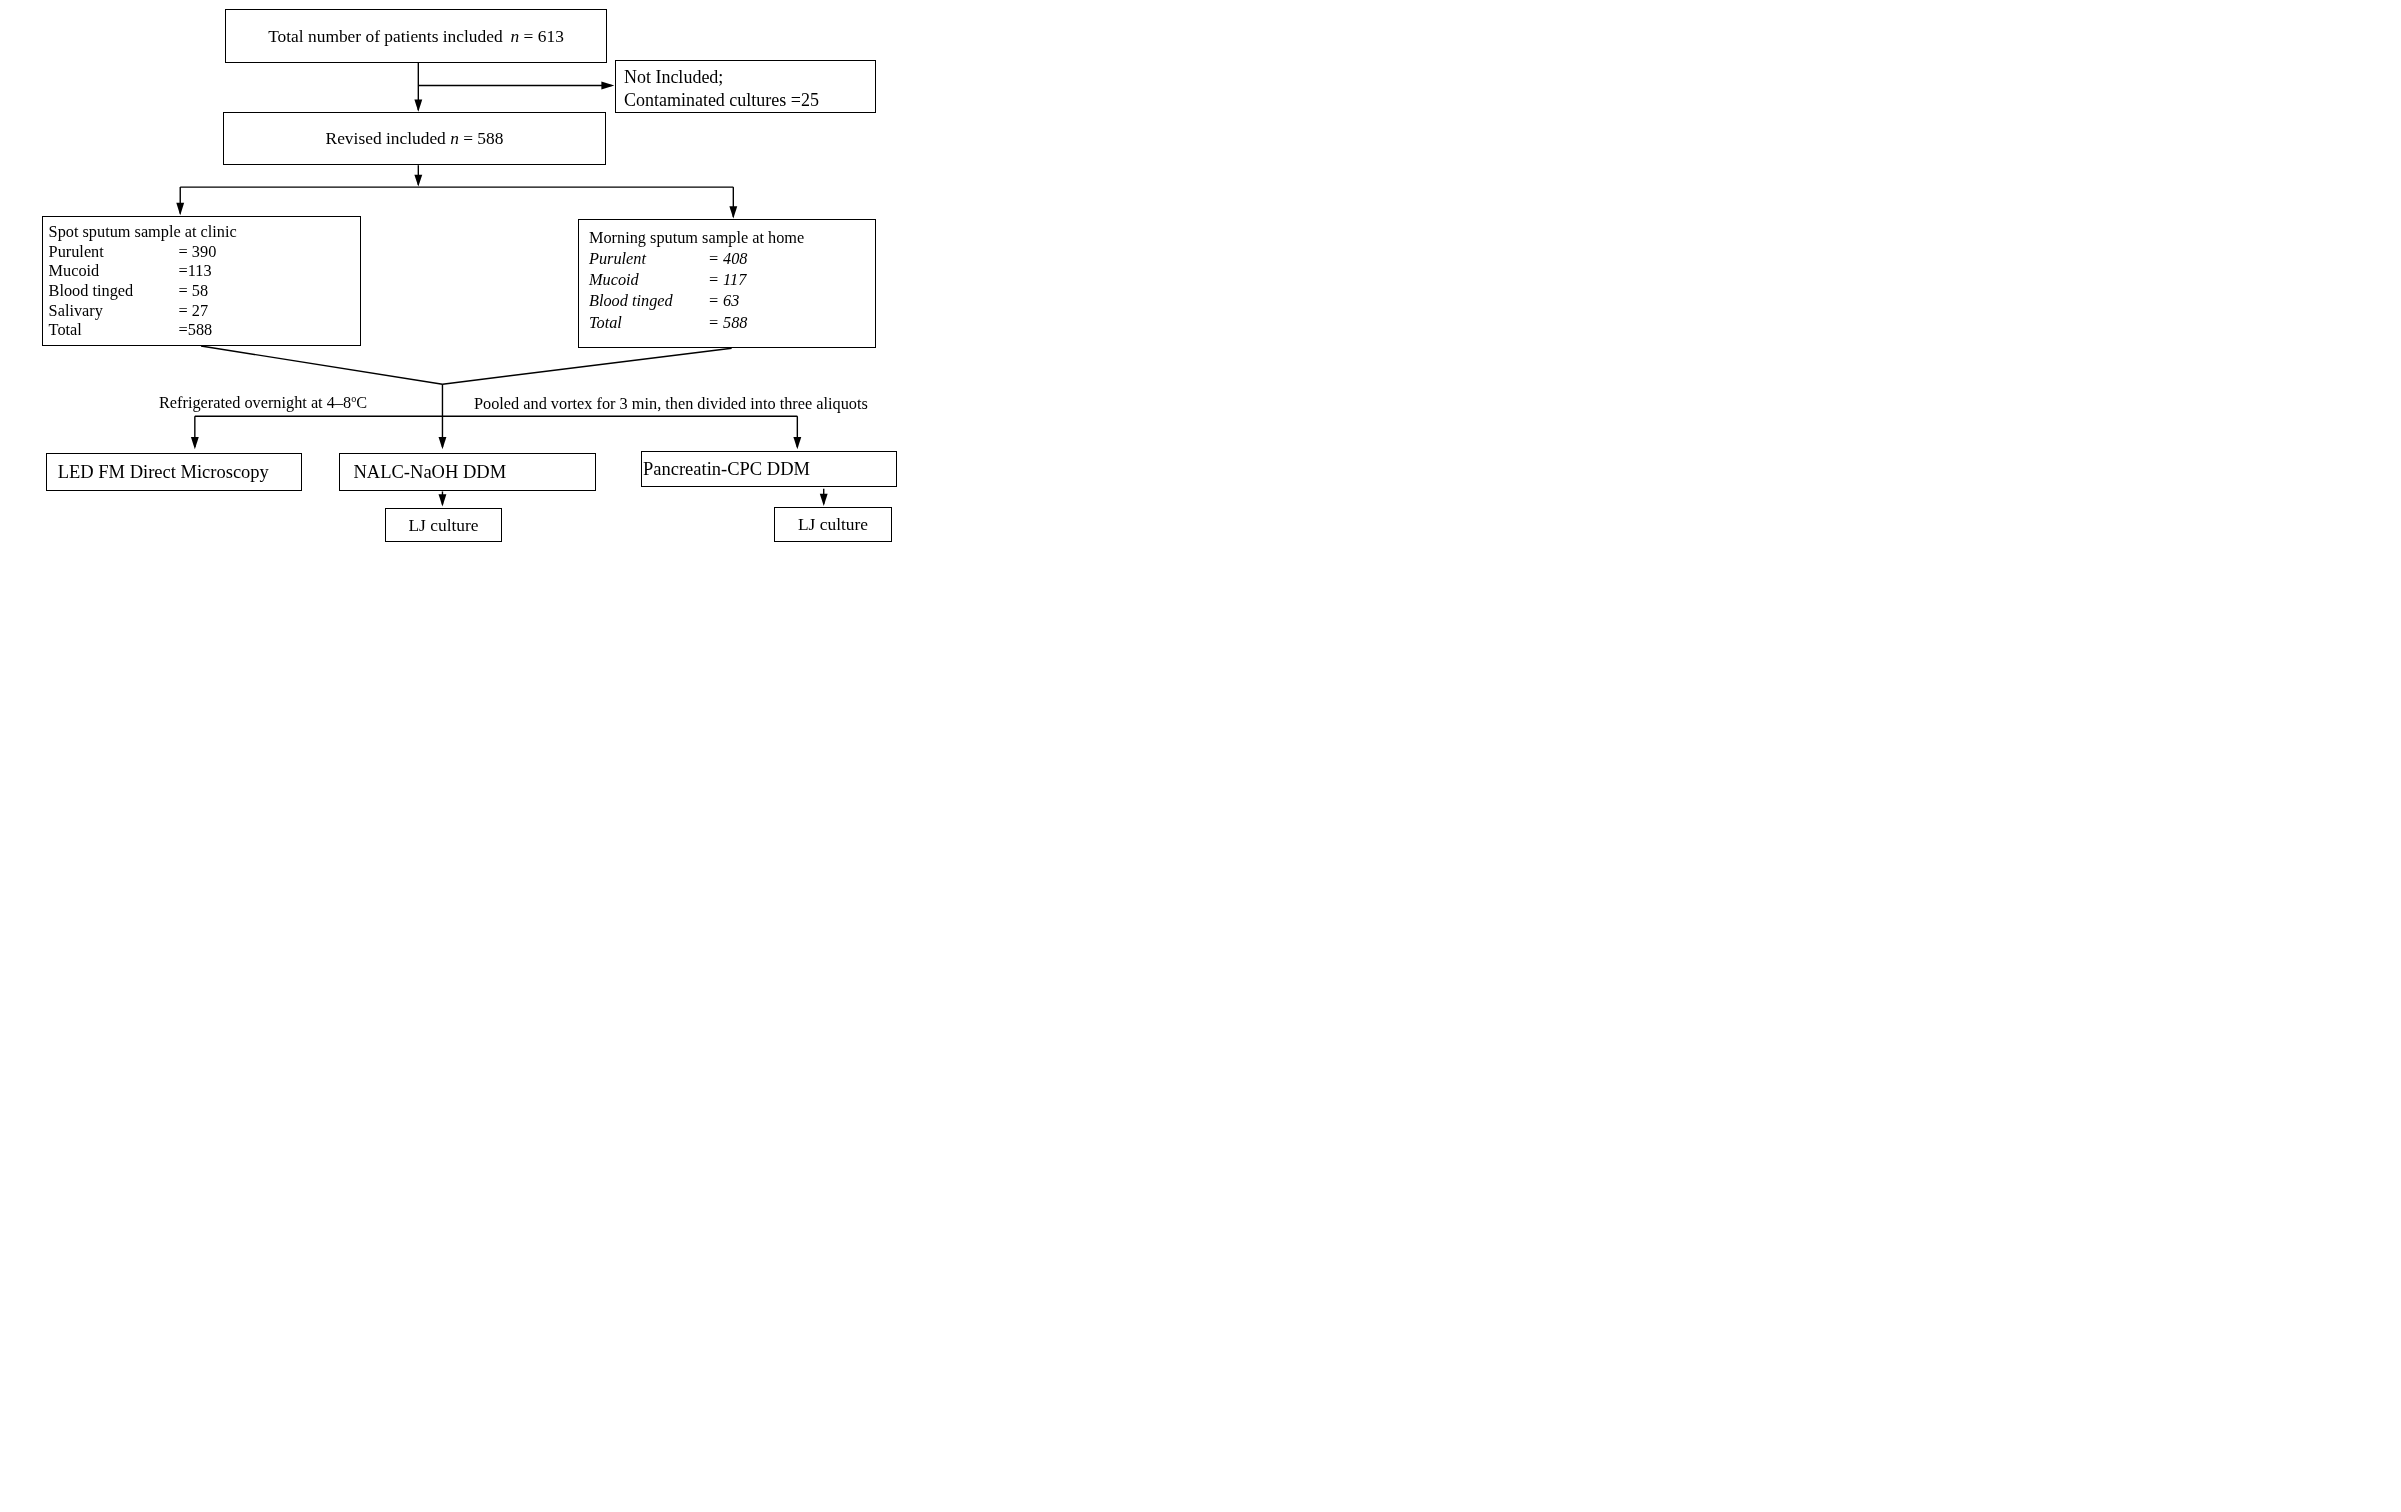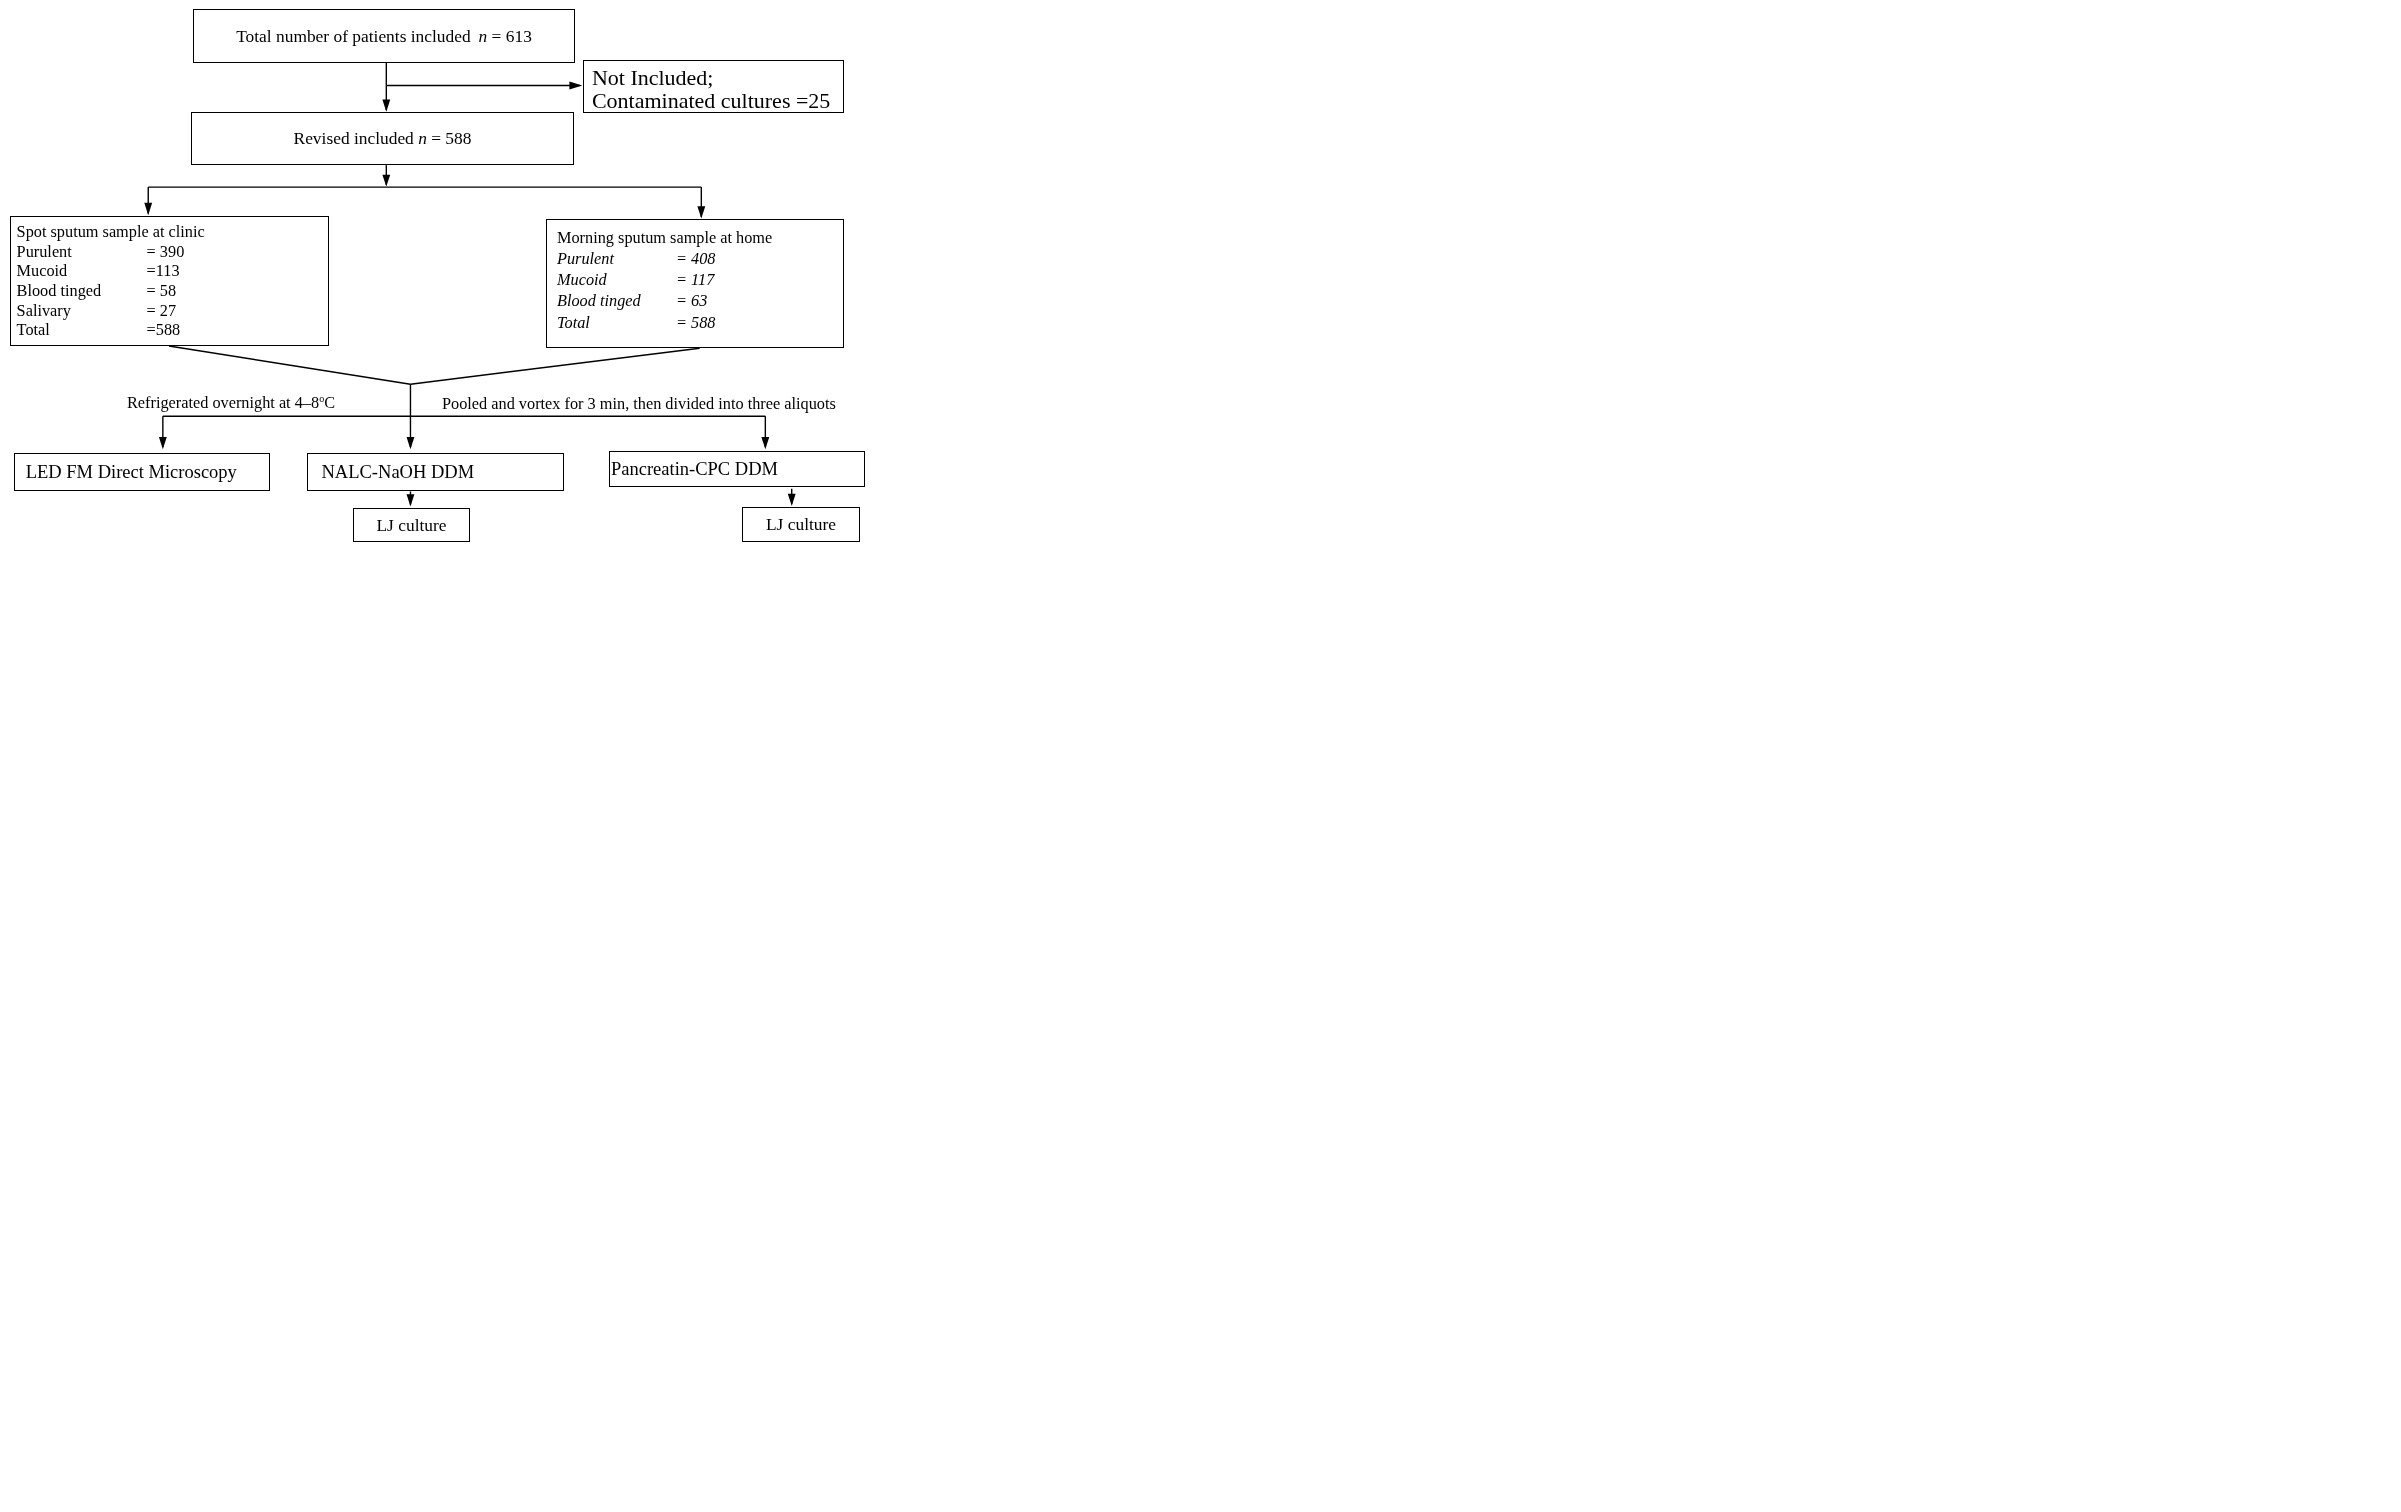--- a/index.html
+++ b/index.html
@@ -8,20 +8,21 @@
     background: #ffffff;
   }
   #canvas {
     position: relative;
     width: 881px;
     height: 555px;
     background: #ffffff;
     font-family: "Liberation Serif", serif;
     color: #000000;
     overflow: hidden;
+    margin-left: 32px;
   }
   #connectors {
     position: absolute;
     left: 0; top: 0;
     width: 881px;
     height: 555px;
   }
   .box {
     position: absolute;
     box-sizing: border-box;
@@ -34,21 +35,21 @@
     justify-content: center;
     font-size: 17.4px;
     white-space: pre;
   }
   .ital-n {
     font-style: italic;
     font-family: "Liberation Serif", serif;
   }
   .gap-n { margin-left: 7.9px; }
   .two-line {
-    font-size: 22px;
+    font-size: 18px;
     line-height: 23px;
     padding: 4.5px 0 0 7.9px;
   }
   .sample-box {
     font-size: 16.3px;
   }
   .sample-title {
     padding: 4.5px 0 0 5.6px;
   }
   .sample-row {

